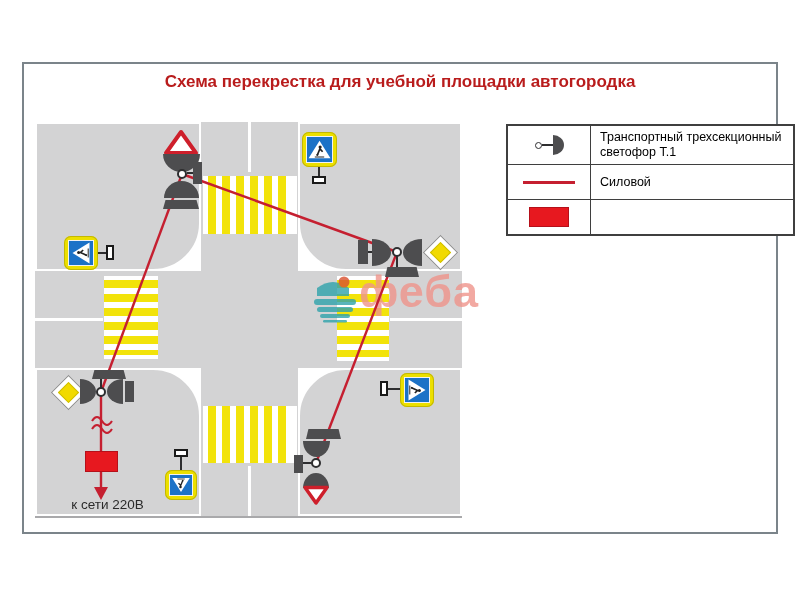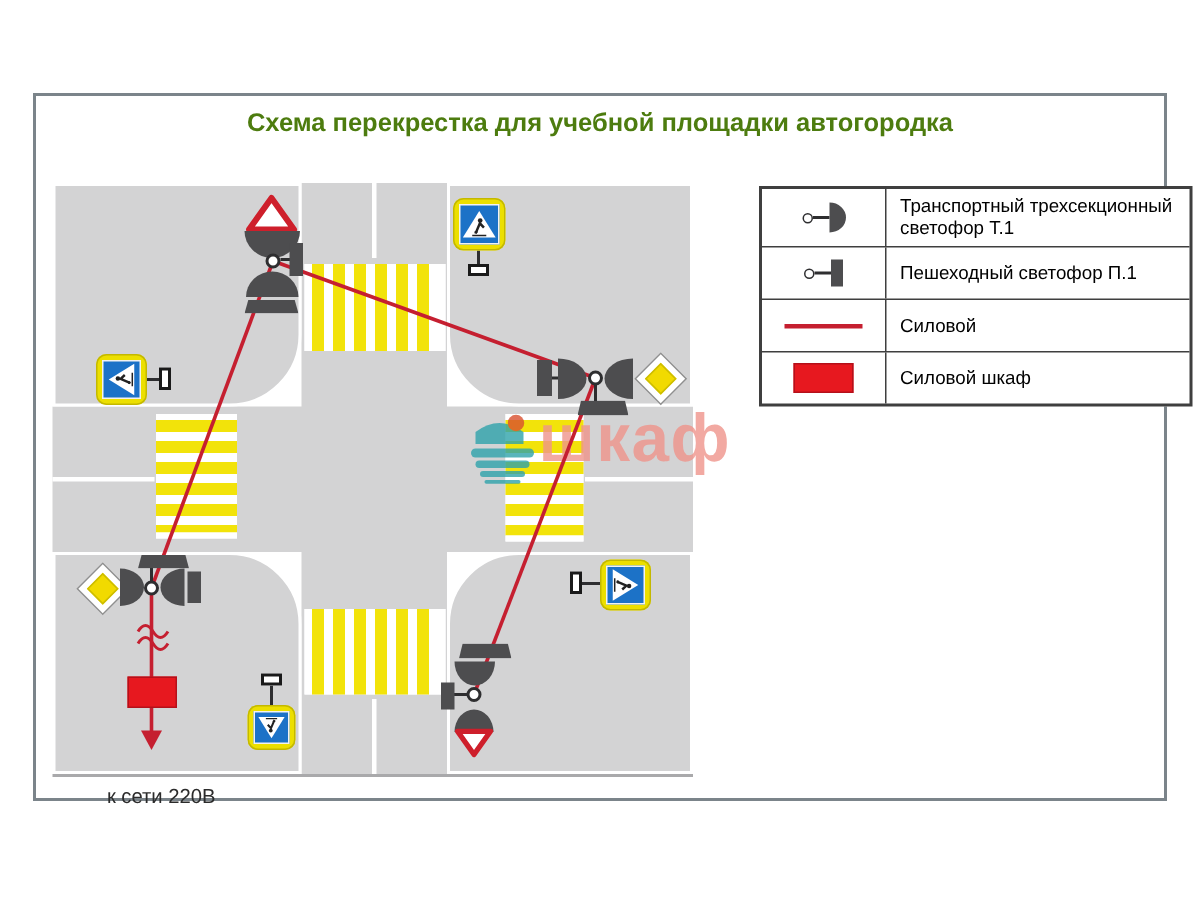--- a/index.html
+++ b/index.html
@@ -4,21 +4,21 @@
 <style>
   html,body{margin:0;padding:0;background:#fff;}
   .stage{position:relative;width:800px;height:600px;background:#ffffff;overflow:hidden;
          font-family:"Liberation Sans",sans-serif;}
   .abs{position:absolute;}
 
   
   .panel{position:absolute;left:22px;top:62px;width:752px;height:468px;
          border:2px solid #7b848a;background:#fff;}
   .title{position:absolute;left:24px;top:72px;width:752px;text-align:center;
-         font-size:17px;font-weight:bold;color:#4d7c0f;}
+         font-size:17px;font-weight:bold;color:#b91c1c;}
 
   
   .road{background:#d3d3d4;}
   .block{background:#d3d3d4;border:2px solid #ffffff;box-sizing:border-box;}
   .median{background:#ffffff;}
   .bottom-shadow{background:#a9a9ab;}
 
   
   .cw-v{background:repeating-linear-gradient(90deg,#f2e30a 0 8px,#ffffff 8px 14px);
         border-left:5px solid #fff;border-right:5px solid #fff;box-sizing:border-box;background-color:#fff;}
@@ -36,21 +36,21 @@
   .pedrect-outline{background:#fff;border:2px solid #1a1a1a;box-sizing:border-box;}
 
   
   .psign{background:#ecdf00;border-radius:7px;box-shadow:inset 0 0 0 1px #c3b800;}
   .psign-in{position:absolute;inset:4px;background:#1c72c7;border:1px solid #f2f2f2;}
   .dsign-outer{position:absolute;left:4px;top:4px;width:23px;height:23px;transform:rotate(45deg);
                background:#fff;border:1px solid #8f8f8f;}
   .dsign-inner{position:absolute;left:4px;top:4px;width:13px;height:13px;background:#f1da00;border:1px solid #cdbd00;}
 
   .cabinet{background:#e7181f;border:1px solid #b5101a;box-sizing:border-box;}
-  .power-label{font-size:13.5px;color:#2b2b2b;text-align:center;margin-top:26px;}
+  .power-label{font-size:13.5px;color:#2b2b2b;text-align:center;}
 
   
   .watermark{position:absolute;left:311px;top:274px;width:160px;height:58px;opacity:.8;pointer-events:none;}
   .wm-text{position:absolute;left:48px;top:-8px;font-size:45px;font-weight:bold;color:#ef948b;letter-spacing:1px;}
 
   
   .legend{position:absolute;left:475px;top:124px;width:285px;border:2px solid #3f3f3f;background:#fff;margin-left:31px;}
   .lrow{display:flex;border-top:1px solid #3f3f3f;min-height:34px;}
   .lrow:first-child{border-top:none;}
   .licon{width:82px;border-right:1px solid #3f3f3f;display:flex;align-items:center;justify-content:center;flex:none;}
@@ -89,21 +89,21 @@
 
   <div class="watermark">
     <svg width="48" height="54" viewBox="0 0 48 54">
       <path d="M6 14 q16 -12 32 0 l0 8 l-32 0 z" fill="#2fa3ab"></path>
       <circle cx="33" cy="8" r="5.5" fill="#d9502f"></circle>
       <rect x="3" y="25" width="42" height="6" rx="3" fill="#2fa3ab"></rect>
       <rect x="6" y="33" width="36" height="5" rx="2.5" fill="#2fa3ab"></rect>
       <rect x="9" y="40" width="30" height="4" rx="2" fill="#2fa3ab"></rect>
       <rect x="12" y="46" width="24" height="2.5" rx="1.2" fill="#2fa3ab"></rect>
     </svg>
-    <div class="wm-text">шкаф</div>
+    <div class="wm-text">феба</div>
   </div>
 
   <svg class="abs" style="left:0;top:0;" width="800" height="600">
     <line x1="182" y1="174" x2="397" y2="252" stroke="#c51f30" stroke-width="2.4"></line>
     <line x1="182" y1="174" x2="101" y2="392" stroke="#c51f30" stroke-width="2.4"></line>
     <line x1="397" y1="252" x2="316" y2="463" stroke="#c51f30" stroke-width="2.4"></line>
     <line x1="101" y1="392" x2="101" y2="488" stroke="#c51f30" stroke-width="2.4"></line>
     <polygon points="94,487 108,487 101,500" fill="#c51f30"></polygon>
     <path d="M92,421 q5,-8 10,0 q5,8 10,0" fill="none" stroke="#c51f30" stroke-width="2"></path>
     <path d="M92,429 q5,-8 10,0 q5,8 10,0" fill="none" stroke="#c51f30" stroke-width="2"></path>
@@ -212,33 +212,24 @@
     <div class="lrow">
       <div class="licon">
         <span class="mini-pole"></span>
         <span class="mini-line"></span>
         <span class="dark dome-right" style="width:11px;height:20px;display:inline-block;"></span>
       </div>
       <div class="ltext">Транспортный трехсекционный светофор Т.1</div>
     </div>
     <div class="lrow">
       <div class="licon">
-        <span class="mini-pole"></span>
-        <span class="mini-line"></span>
-        <span class="dark" style="width:8px;height:18px;display:inline-block;"></span>
-      </div>
-      <div class="ltext">Пешеходный светофор П.1</div>
-    </div>
-    <div class="lrow">
-      <div class="licon">
         <span class="legend-cable"></span>
       </div>
       <div class="ltext">Силовой</div>
     </div>
     <div class="lrow">
       <div class="licon">
         <span class="legend-cabinet"></span>
       </div>
-      <div class="ltext">Силовой шкаф</div>
     </div>
   </div>
 
 </div>
 
 </body></html>

